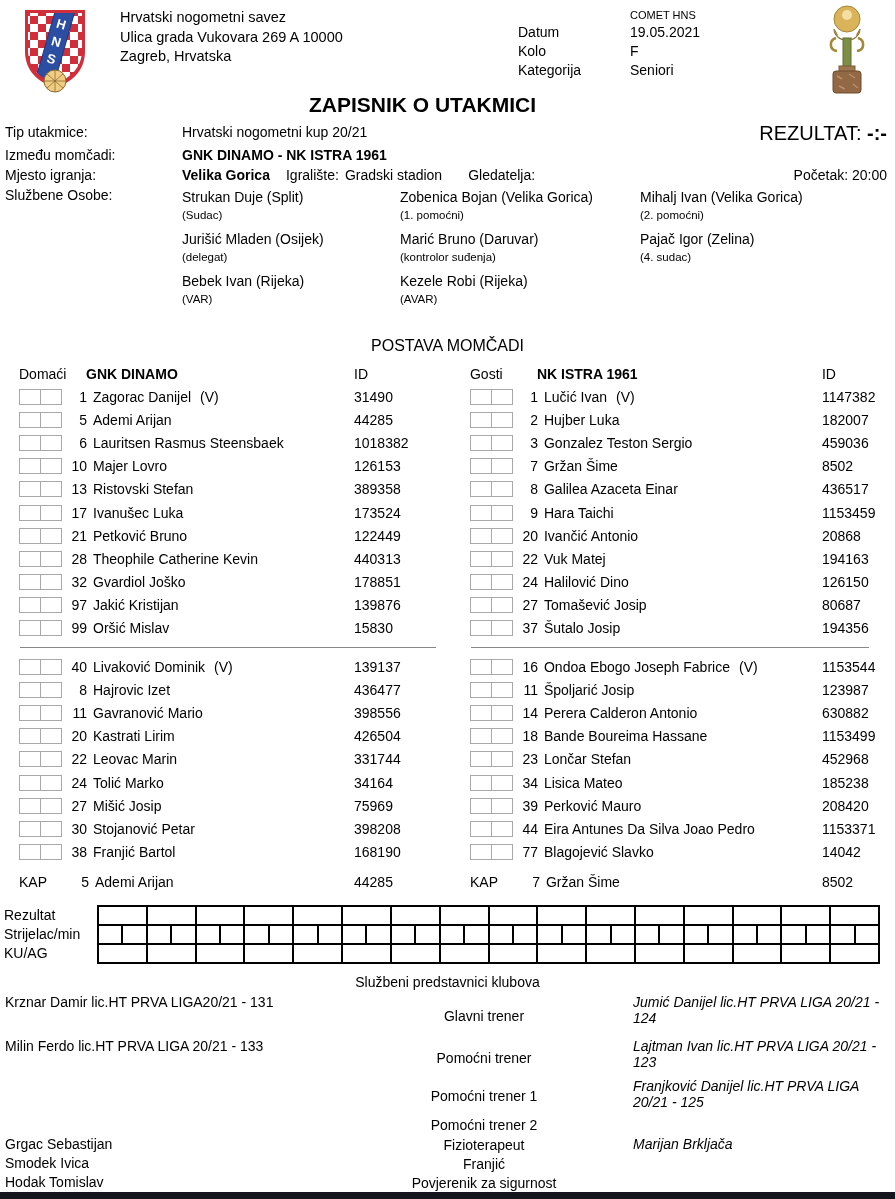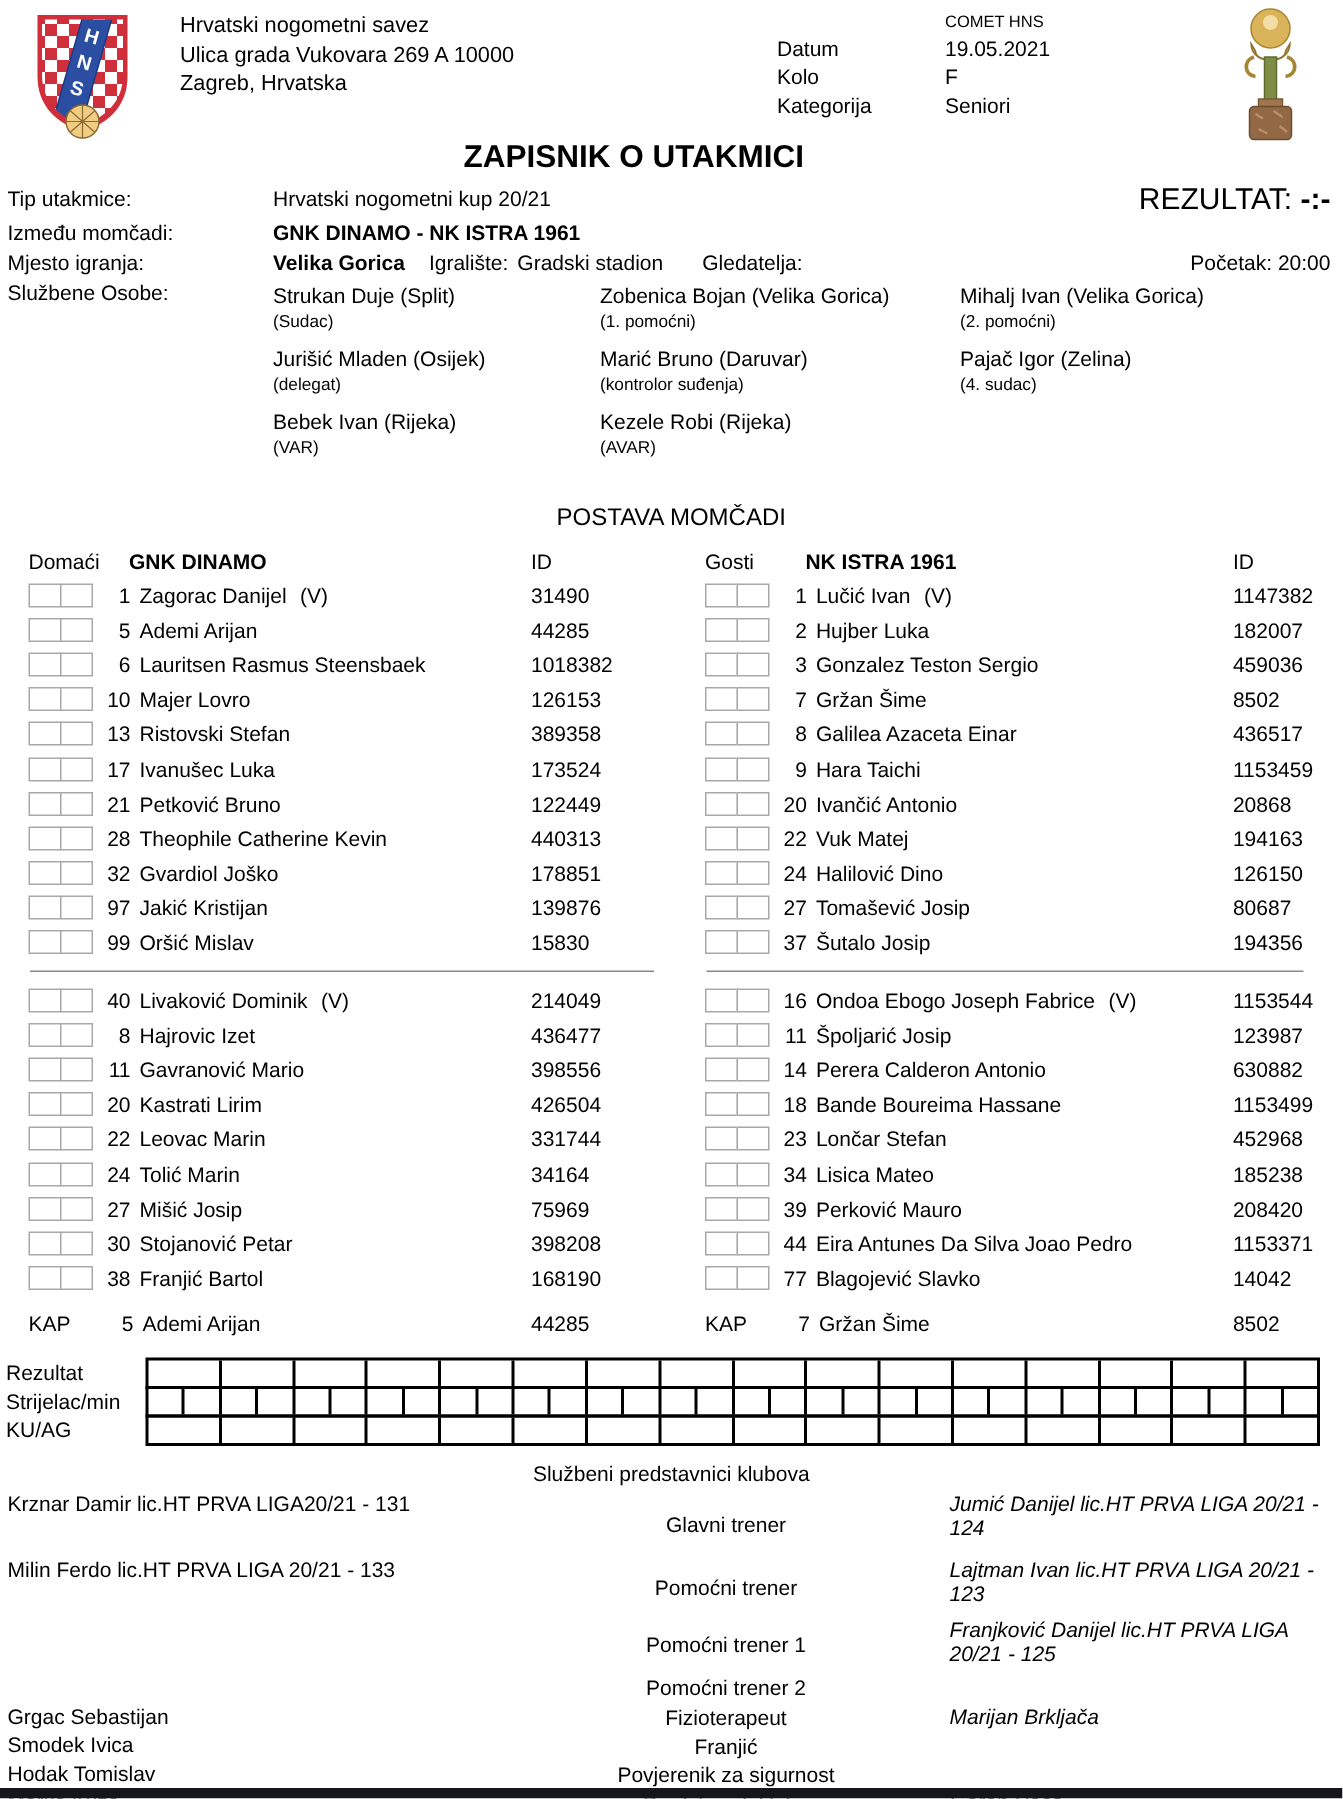--- a/index.html
+++ b/index.html
@@ -323,21 +323,21 @@
   </div>
       </div>
     <div class="divider"></div>
     <div>
         <div class="prow">
     <span class="cbx"></span>
     <span class="cbx cbx2"></span>
     <span class="pnum">40</span>
     <span class="pname">Livaković Dominik</span>
     <span class="pcap">(V)</span>
-    <span class="pid">214049</span>
+    <span class="pid">139137</span>
   </div>
         <div class="prow">
     <span class="cbx"></span>
     <span class="cbx cbx2"></span>
     <span class="pnum">8</span>
     <span class="pname">Hajrovic Izet</span>
     <span class="pcap"></span>
     <span class="pid">436477</span>
   </div>
         <div class="prow">
@@ -361,21 +361,21 @@
     <span class="cbx cbx2"></span>
     <span class="pnum">22</span>
     <span class="pname">Leovac Marin</span>
     <span class="pcap"></span>
     <span class="pid">331744</span>
   </div>
         <div class="prow">
     <span class="cbx"></span>
     <span class="cbx cbx2"></span>
     <span class="pnum">24</span>
-    <span class="pname">Tolić Marin</span>
+    <span class="pname">Tolić Marko</span>
     <span class="pcap"></span>
     <span class="pid">34164</span>
   </div>
         <div class="prow">
     <span class="cbx"></span>
     <span class="cbx cbx2"></span>
     <span class="pnum">27</span>
     <span class="pname">Mišić Josip</span>
     <span class="pcap"></span>
     <span class="pid">75969</span>

